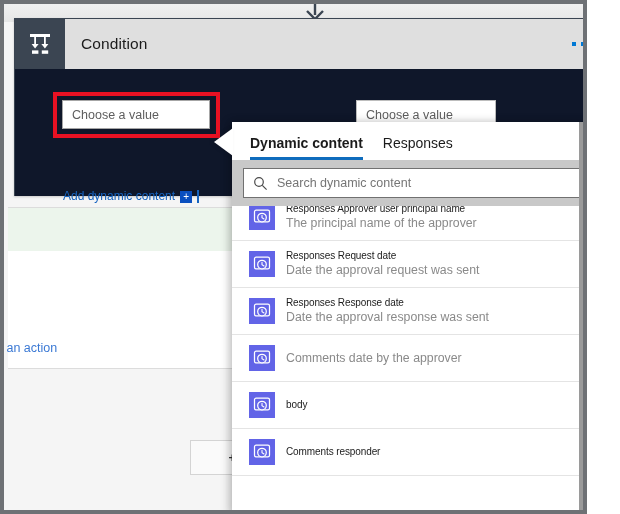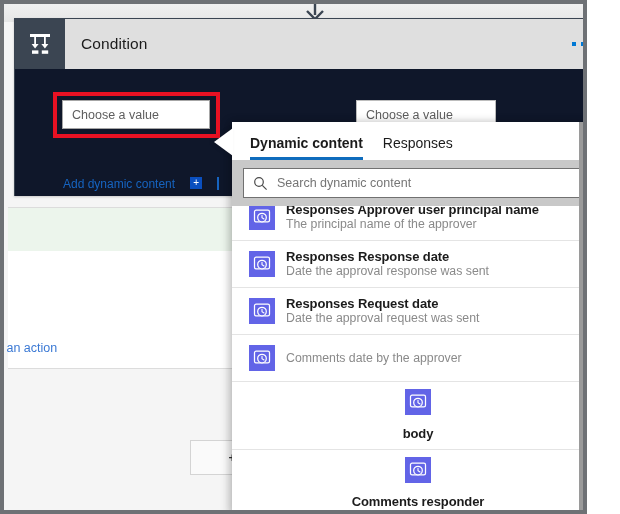--- a/index.html
+++ b/index.html
@@ -99,24 +99,24 @@
     position: absolute;
     left: 38px; top: 23px;
     width: 167px; height: 46px;
     border: 4px solid #e81123;
     z-index: 6;
     pointer-events: none;
   }
 
   #add-dynamic {
     position: absolute;
-    left: 48px; top: 108px;
+    left: 48px; top: 120px;
     font-size: 12px;
     color: #1664c0;
-    display: flex; align-items: flex-start; gap: 15px;
+    display: flex; align-items: flex-end; gap: 5px;
     white-space: nowrap;
     cursor: pointer;
   }
   #add-dynamic .plusbox {
     width: 12px; height: 12px;
     background: #0a4fbf;
     color: #fff; font-size: 10px; line-height: 12px;
     text-align: center;
   }
   #add-dynamic .caret-bar {
@@ -263,25 +263,25 @@
     cursor: pointer;
   }
   .dc-item .ico {
     flex: 0 0 26px;
     width: 26px; height: 26px;
     background: #6264e7;
     display: flex; align-items: center; justify-content: center;
   }
   .dc-item .txt { line-height: 1.22; }
   .dc-item .name {
-    font-size: 13px; color: #1b1b1b; font-weight: 700;
+    font-size: 10px; color: #1b1b1b; font-weight: 400;
     letter-spacing: -.1px;
   }
   .dc-item .desc { font-size: 12.3px; color: #8a8a8a; }
-  .dc-item.nodesc { min-height: 47px; flex-direction: column; }
+  .dc-item.nodesc { min-height: 47px; }
 
   
   #dc-scrollbar {
     position: absolute;
     right: 0; top: 84px; bottom: 0;
     width: 17px;
     background: #f0f0f0;
     border-left: 1px solid #ececec;
     z-index: 13;
   }
@@ -421,35 +421,35 @@
           </div>
           <div class="dc-item">
             <div class="ico" style="background: rgb(98, 100, 231);">
               <svg width="20" height="20" viewBox="0 0 20 20">
                 <rect x="2.5" y="3.2" width="15" height="11.6" rx="1.6" ry="1.6" fill="none" stroke="#ffffff" stroke-width="1.25"></rect>
                 <circle cx="10" cy="10.6" r="4.3" fill="#6264e7" stroke="#ffffff" stroke-width="1.25"></circle>
                 <path d="M10 8.2 L10 10.8 L12 12" stroke="#ffffff" stroke-width="1.1" fill="none" stroke-linecap="round"></path>
               </svg>
             </div>
             <div class="txt">
-              <div class="name">Responses Response date</div>
-              <div class="desc">Date the approval response was sent</div>
+              <div class="name">Responses Request date</div>
+              <div class="desc">Date the approval request was sent</div>
             </div>
           </div>
           <div class="dc-item">
             <div class="ico" style="background: rgb(98, 100, 231);">
               <svg width="20" height="20" viewBox="0 0 20 20">
                 <rect x="2.5" y="3.2" width="15" height="11.6" rx="1.6" ry="1.6" fill="none" stroke="#ffffff" stroke-width="1.25"></rect>
                 <circle cx="10" cy="10.6" r="4.3" fill="#6264e7" stroke="#ffffff" stroke-width="1.25"></circle>
                 <path d="M10 8.2 L10 10.8 L12 12" stroke="#ffffff" stroke-width="1.1" fill="none" stroke-linecap="round"></path>
               </svg>
             </div>
             <div class="txt">
-              <div class="name">Responses Request date</div>
-              <div class="desc">Date the approval request was sent</div>
+              <div class="name">Responses Response date</div>
+              <div class="desc">Date the approval response was sent</div>
             </div>
           </div>
           <div class="dc-item">
             <div class="ico" style="background: rgb(98, 100, 231);">
               <svg width="20" height="20" viewBox="0 0 20 20">
                 <rect x="2.5" y="3.2" width="15" height="11.6" rx="1.6" ry="1.6" fill="none" stroke="#ffffff" stroke-width="1.25"></rect>
                 <circle cx="10" cy="10.6" r="4.3" fill="#6264e7" stroke="#ffffff" stroke-width="1.25"></circle>
                 <path d="M10 8.2 L10 10.8 L12 12" stroke="#ffffff" stroke-width="1.1" fill="none" stroke-linecap="round"></path>
               </svg>
             </div>

